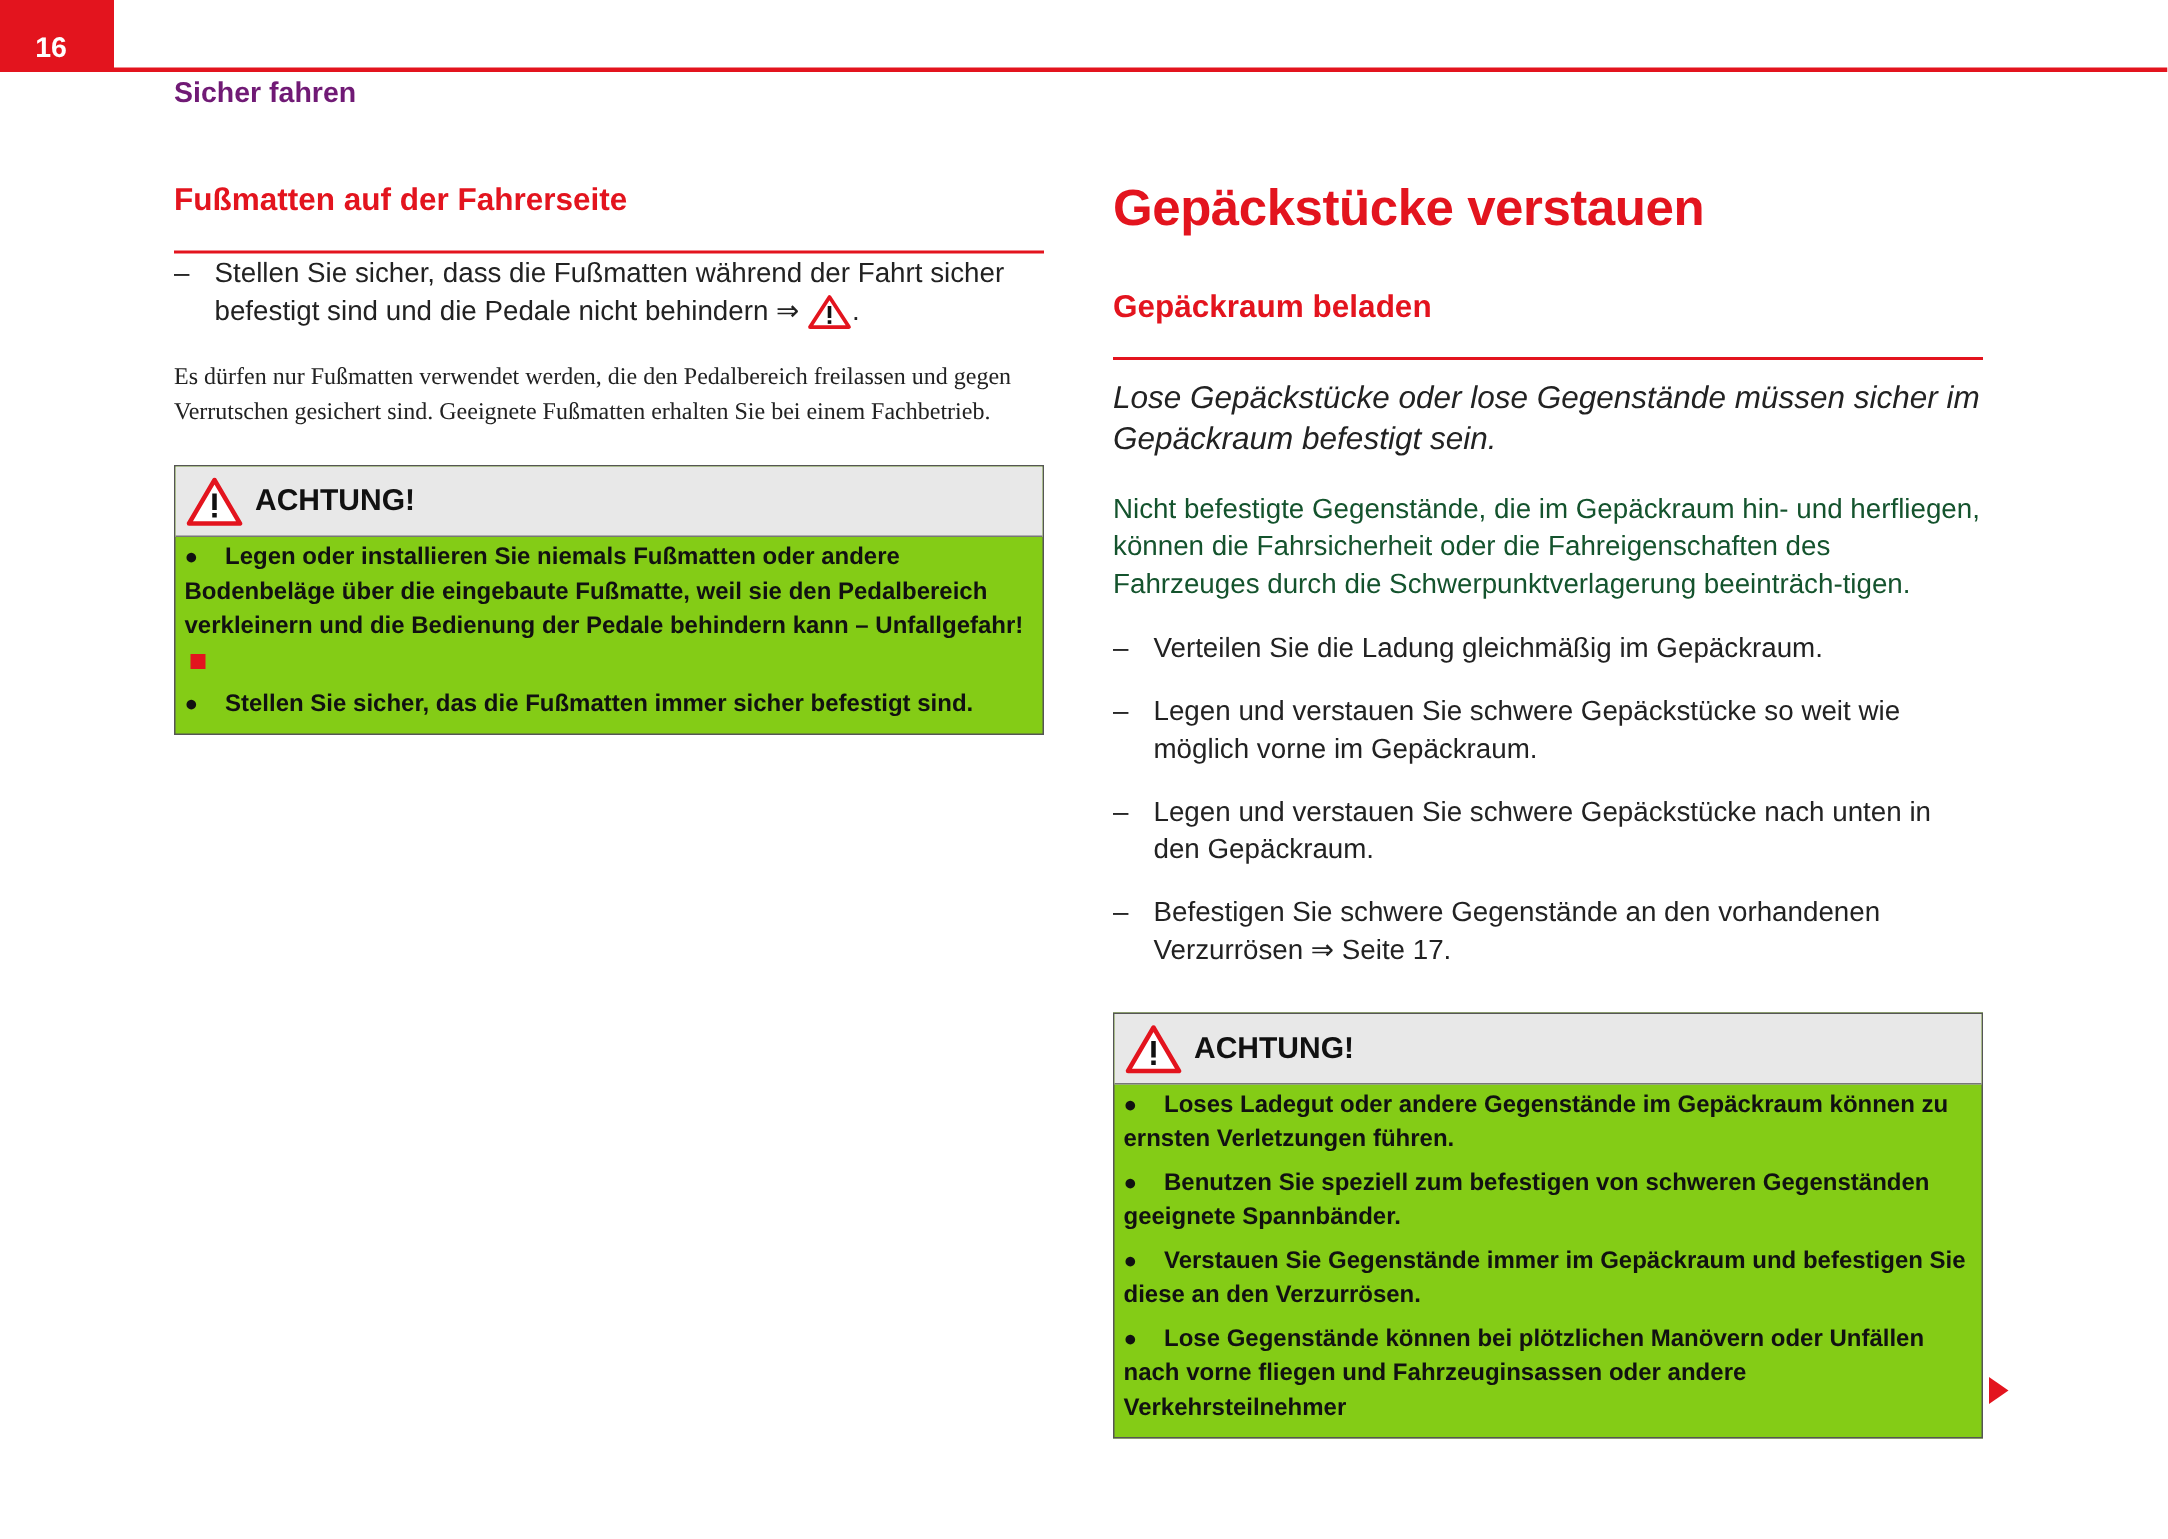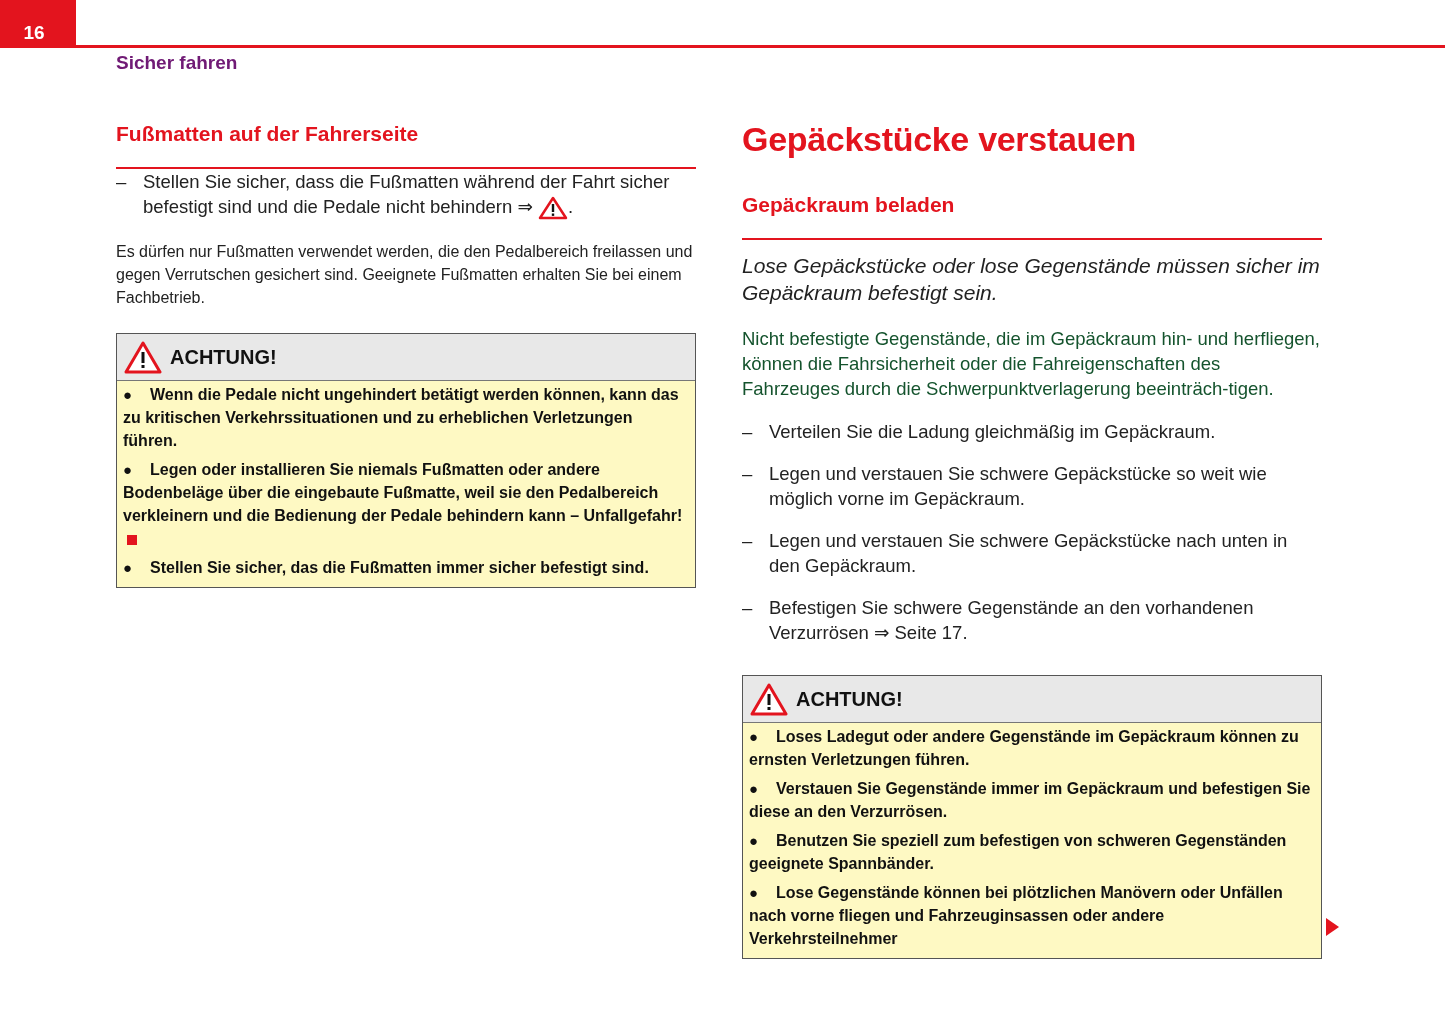--- a/index.html
+++ b/index.html
@@ -21,21 +21,21 @@
   .lead { font-style: italic; font-size: 21px; line-height: 27px; margin: 12px 0 20px 0; color: #222; }
   .body { font-size: 18.5px; line-height: 25px; margin: 0 0 18px 0; color: #14532d; }
   .small { font-size: 16px; line-height: 23px; margin: 0 0 24px 0; color: #222; }
 
   .dash-list { list-style: none; margin: 0; padding: 0; }
   .dash-item { position: relative; padding-left: 27px; font-size: 18.5px; line-height: 25px; margin-bottom: 17px; color: #222; }
   .dash { position: absolute; left: 0; top: 0; }
 
   .warn-tri { display: inline-block; vertical-align: middle; }
 
-  .achtung { border: 1.5px solid #555; background: #fef9c3; }
+  .achtung { border: 1.5px solid #555; background: #84cc16; }
   .achtung-head { background: #e8e8e8; border-bottom: 1.5px solid #777; height: 46px; display: flex; align-items: center; padding-left: 7px; }
   .achtung-title { font-weight: bold; font-size: 20px; margin-left: 8px; color: #111; }
   .achtung-body { padding: 2px 6px 2px 6px; }
   .achtung-item { font-weight: bold; font-size: 16px; line-height: 23px; margin: 0 0 6px 0; color: #111; }
   .bullet { display: inline-block; width: 27px; font-size: 15px; }
   .end-mark { display: inline-block; width: 10px; height: 10px; background: #e3141e; margin-left: 4px; vertical-align: -1px; }
   .cont-arrow { position: absolute; left: 1326px; top: 918px; width: 0; height: 0;
                 border-top: 9px solid transparent; border-bottom: 9px solid transparent; border-left: 13px solid #e3141e; }
 </style>
 </head>
@@ -52,33 +52,32 @@
     <li class="dash-item">
       <span class="dash">–</span>
       <span>Stellen Sie sicher, dass die Fußmatten während der Fahrt sicher befestigt sind und die Pedale nicht behindern ⇒</span>
       <svg class="warn-tri" width="30" height="24" viewBox="0 0 30 24">
         <polygon points="15,2 28,22 2,22" fill="#fff" stroke="#e3141e" stroke-width="2.5" stroke-linejoin="round"></polygon>
         <rect x="13.8" y="8" width="2.4" height="8" fill="#111"></rect>
           <rect x="13.8" y="17.5" width="2.4" height="2.4" fill="#111"></rect>
       </svg><span>.</span>
     </li>
   </ul>
-  <p class="small" style="margin-top:20px;">Es dürfen nur Fußmatten verwendet werden, die den Pedalbereich freilassen und gegen Verrutschen gesichert sind. Geeignete Fußmatten erhalten Sie bei einem Fachbetrieb.</p>
+  <p class="small" style="margin-top:20px;font-family:Liberation Serif, serif;">Es dürfen nur Fußmatten verwendet werden, die den Pedalbereich freilassen und gegen Verrutschen gesichert sind. Geeignete Fußmatten erhalten Sie bei einem Fachbetrieb.</p>
 
   <div class="achtung">
     <div class="achtung-head">
       <svg width="38" height="33" viewBox="0 0 38 33">
         <polygon points="19,2 36,31 2,31" fill="#fff" stroke="#e3141e" stroke-width="3" stroke-linejoin="round"></polygon>
         <rect x="17.5" y="11" width="3" height="11" fill="#111"></rect>
           <rect x="17.5" y="24" width="3" height="3" fill="#111"></rect>
       </svg>
       <span class="achtung-title">ACHTUNG!</span>
     </div>
     <div class="achtung-body">
-      <p class="achtung-item"><span class="bullet">●</span><span>Wenn die Pedale nicht ungehindert betätigt werden können, kann das zu kritischen Verkehrssituationen und zu erheblichen Verletzungen führen.</span></p>
       <p class="achtung-item"><span class="bullet">●</span><span>Legen oder installieren Sie niemals Fußmatten oder andere Bodenbeläge über die eingebaute Fußmatte, weil sie den Pedalbereich verkleinern und die Bedienung der Pedale behindern kann – Unfallgefahr!</span><span class="end-mark"></span></p>
       <p class="achtung-item"><span class="bullet">●</span><span>Stellen Sie sicher, das die Fußmatten immer sicher befestigt sind.</span></p>
     </div>
   </div>
 </div>
 
 <div class="col col-right">
   <h1 class="h1">Gepäckstücke verstauen</h1>
   <h2 class="h2">Gepäckraum beladen</h2>
   <p class="lead">Lose Gepäckstücke oder lose Gegenstände müssen sicher im Gepäckraum befestigt sein.</p>
@@ -94,20 +93,20 @@
     <div class="achtung-head">
       <svg width="38" height="33" viewBox="0 0 38 33">
         <polygon points="19,2 36,31 2,31" fill="#fff" stroke="#e3141e" stroke-width="3" stroke-linejoin="round"></polygon>
         <rect x="17.5" y="11" width="3" height="11" fill="#111"></rect>
           <rect x="17.5" y="24" width="3" height="3" fill="#111"></rect>
       </svg>
       <span class="achtung-title">ACHTUNG!</span>
     </div>
     <div class="achtung-body">
       <p class="achtung-item"><span class="bullet">●</span><span>Loses Ladegut oder andere Gegenstände im Gepäckraum können zu ernsten Verletzungen führen.</span></p>
+      <p class="achtung-item"><span class="bullet">●</span><span>Benutzen Sie speziell zum befestigen von schweren Gegenständen geeignete Spannbänder.</span></p>
       <p class="achtung-item"><span class="bullet">●</span><span>Verstauen Sie Gegenstände immer im Gepäckraum und befestigen Sie diese an den Verzurrösen.</span></p>
-      <p class="achtung-item"><span class="bullet">●</span><span>Benutzen Sie speziell zum befestigen von schweren Gegenständen geeignete Spannbänder.</span></p>
       <p class="achtung-item"><span class="bullet">●</span><span>Lose Gegenstände können bei plötzlichen Manövern oder Unfällen nach vorne fliegen und Fahrzeuginsassen oder andere Verkehrsteilnehmer</span></p>
     </div>
   </div>
 </div>
 
 <div class="cont-arrow"></div>
 
 </body></html>

